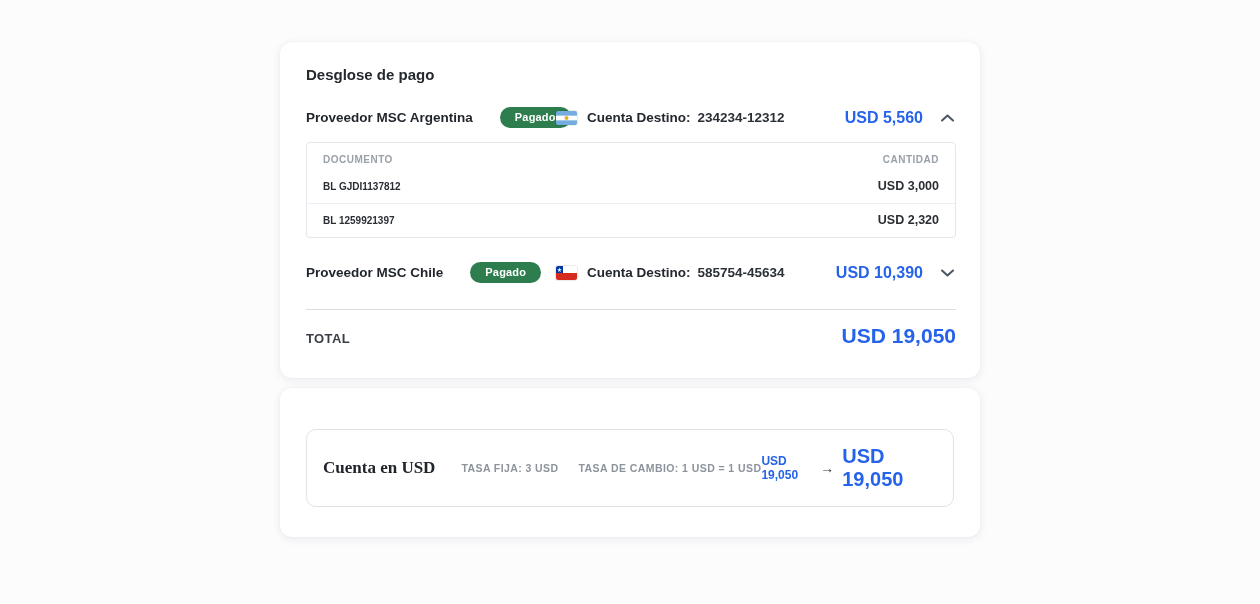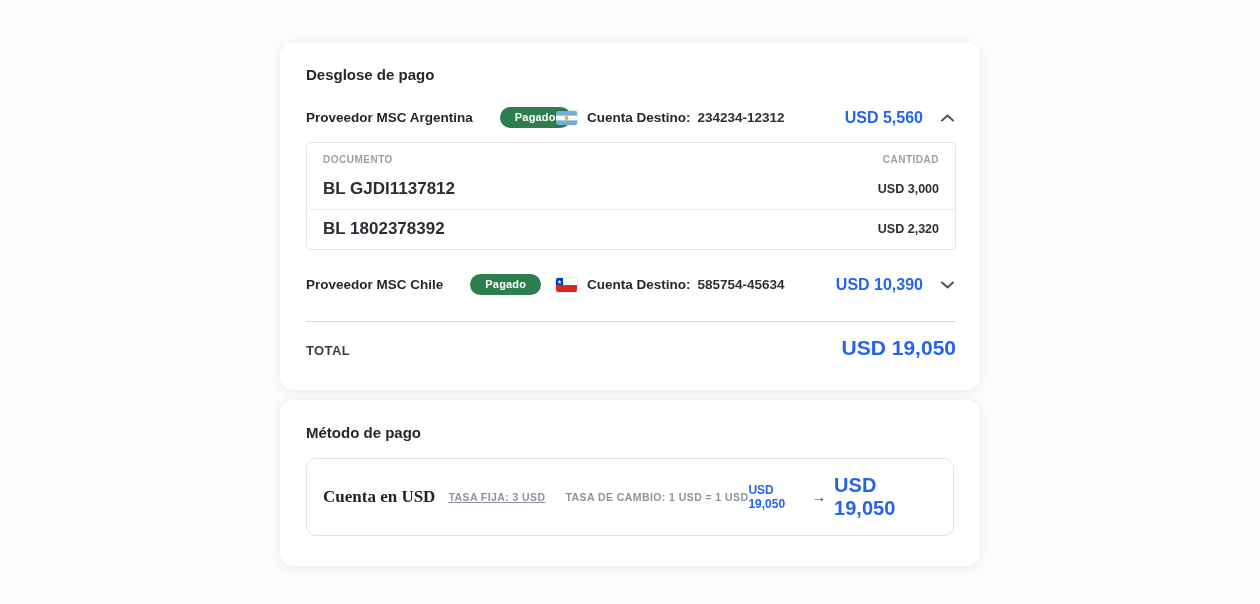--- a/index.html
+++ b/index.html
@@ -85,21 +85,21 @@
     letter-spacing: .05em;
     color: #9aa0a8;
   }
   .doc-row {
     display: flex;
     justify-content: space-between;
     align-items: center;
     padding: 9px 16px 10px 16px;
   }
   .doc-row + .doc-row { border-top: 1px solid #eceef1; }
-  .doc-name { font-size: 17px; font-weight: 700; color: #2a2e34; }
+  .doc-name { font-size: 10px; font-weight: 700; color: #2a2e34; }
   .doc-amount { font-size: 12.5px; font-weight: 700; color: #2a2e34; }
 
   .total-divider { margin-top: 26px; border: none; border-top: 1px solid #d9dce1; }
   .total-row {
     margin-top: 14px;
     display: flex;
     justify-content: space-between;
     align-items: baseline;
     gap: 14px;
   }
@@ -118,21 +118,21 @@
     cursor: pointer;
   }
   .method-name { font-size: 17px; font-weight: 700; color: #20242b; white-space: nowrap; font-family: Liberation Serif, serif; }
   .rate-label {
     font-size: 10.5px;
     font-weight: 700;
     letter-spacing: .04em;
     color: #8d939c;
     white-space: nowrap;
   }
-  .rate-fixed { margin-left: 13px; text-decoration: underline; }
+  .rate-fixed { margin-left: 26px; }
   .rate-exchange { margin-left: 20px; }
   .convert-group { margin-left: auto; display: flex; align-items: center; gap: 8px; }
   .convert-from { font-size: 12px; font-weight: 700; color: #2563eb; }
   .convert-arrow { font-size: 14px; font-weight: 700; color: #2b3038; }
   .convert-to { font-size: 20px; font-weight: 700; color: #2563eb; }
 </style>
 </head>
 <body>
 
 <div class="stack">
@@ -170,21 +170,21 @@
     <div class="docs-panel">
       <div class="docs-header">
         <span>DOCUMENTO</span>
         <span>CANTIDAD</span>
       </div>
       <div class="doc-row">
         <span class="doc-name">BL GJDI1137812</span>
         <span class="doc-amount">USD 3,000</span>
       </div>
       <div class="doc-row">
-        <span class="doc-name">BL 1802378392</span>
+        <span class="doc-name">BL 1259921397</span>
         <span class="doc-amount">USD 2,320</span>
       </div>
     </div>
 
     <div class="provider-row">
       <div class="provider-left">
         <span class="provider-name">Proveedor MSC Chile</span>
         <span class="badge">Pagado</span>
       </div>
       <span class="flag">
@@ -211,21 +211,20 @@
 
     <hr class="total-divider">
 
     <div class="total-row">
       <span class="total-label">TOTAL</span>
       <span class="total-amount">USD 19,050</span>
     </div>
   </div>
 
   <div class="card method-card">
-    <div class="section-title">Método de pago</div>
 
     <div class="method-box">
       <span class="method-name">Cuenta en USD</span>
       <span class="rate-label rate-fixed">TASA FIJA: 3 USD</span>
       <span class="rate-label rate-exchange">TASA DE CAMBIO: 1 USD = 1 USD</span>
       <span class="convert-group">
         <span class="convert-from">USD 19,050</span>
         <span class="convert-arrow">→</span>
         <span class="convert-to">USD 19,050</span>
       </span>

